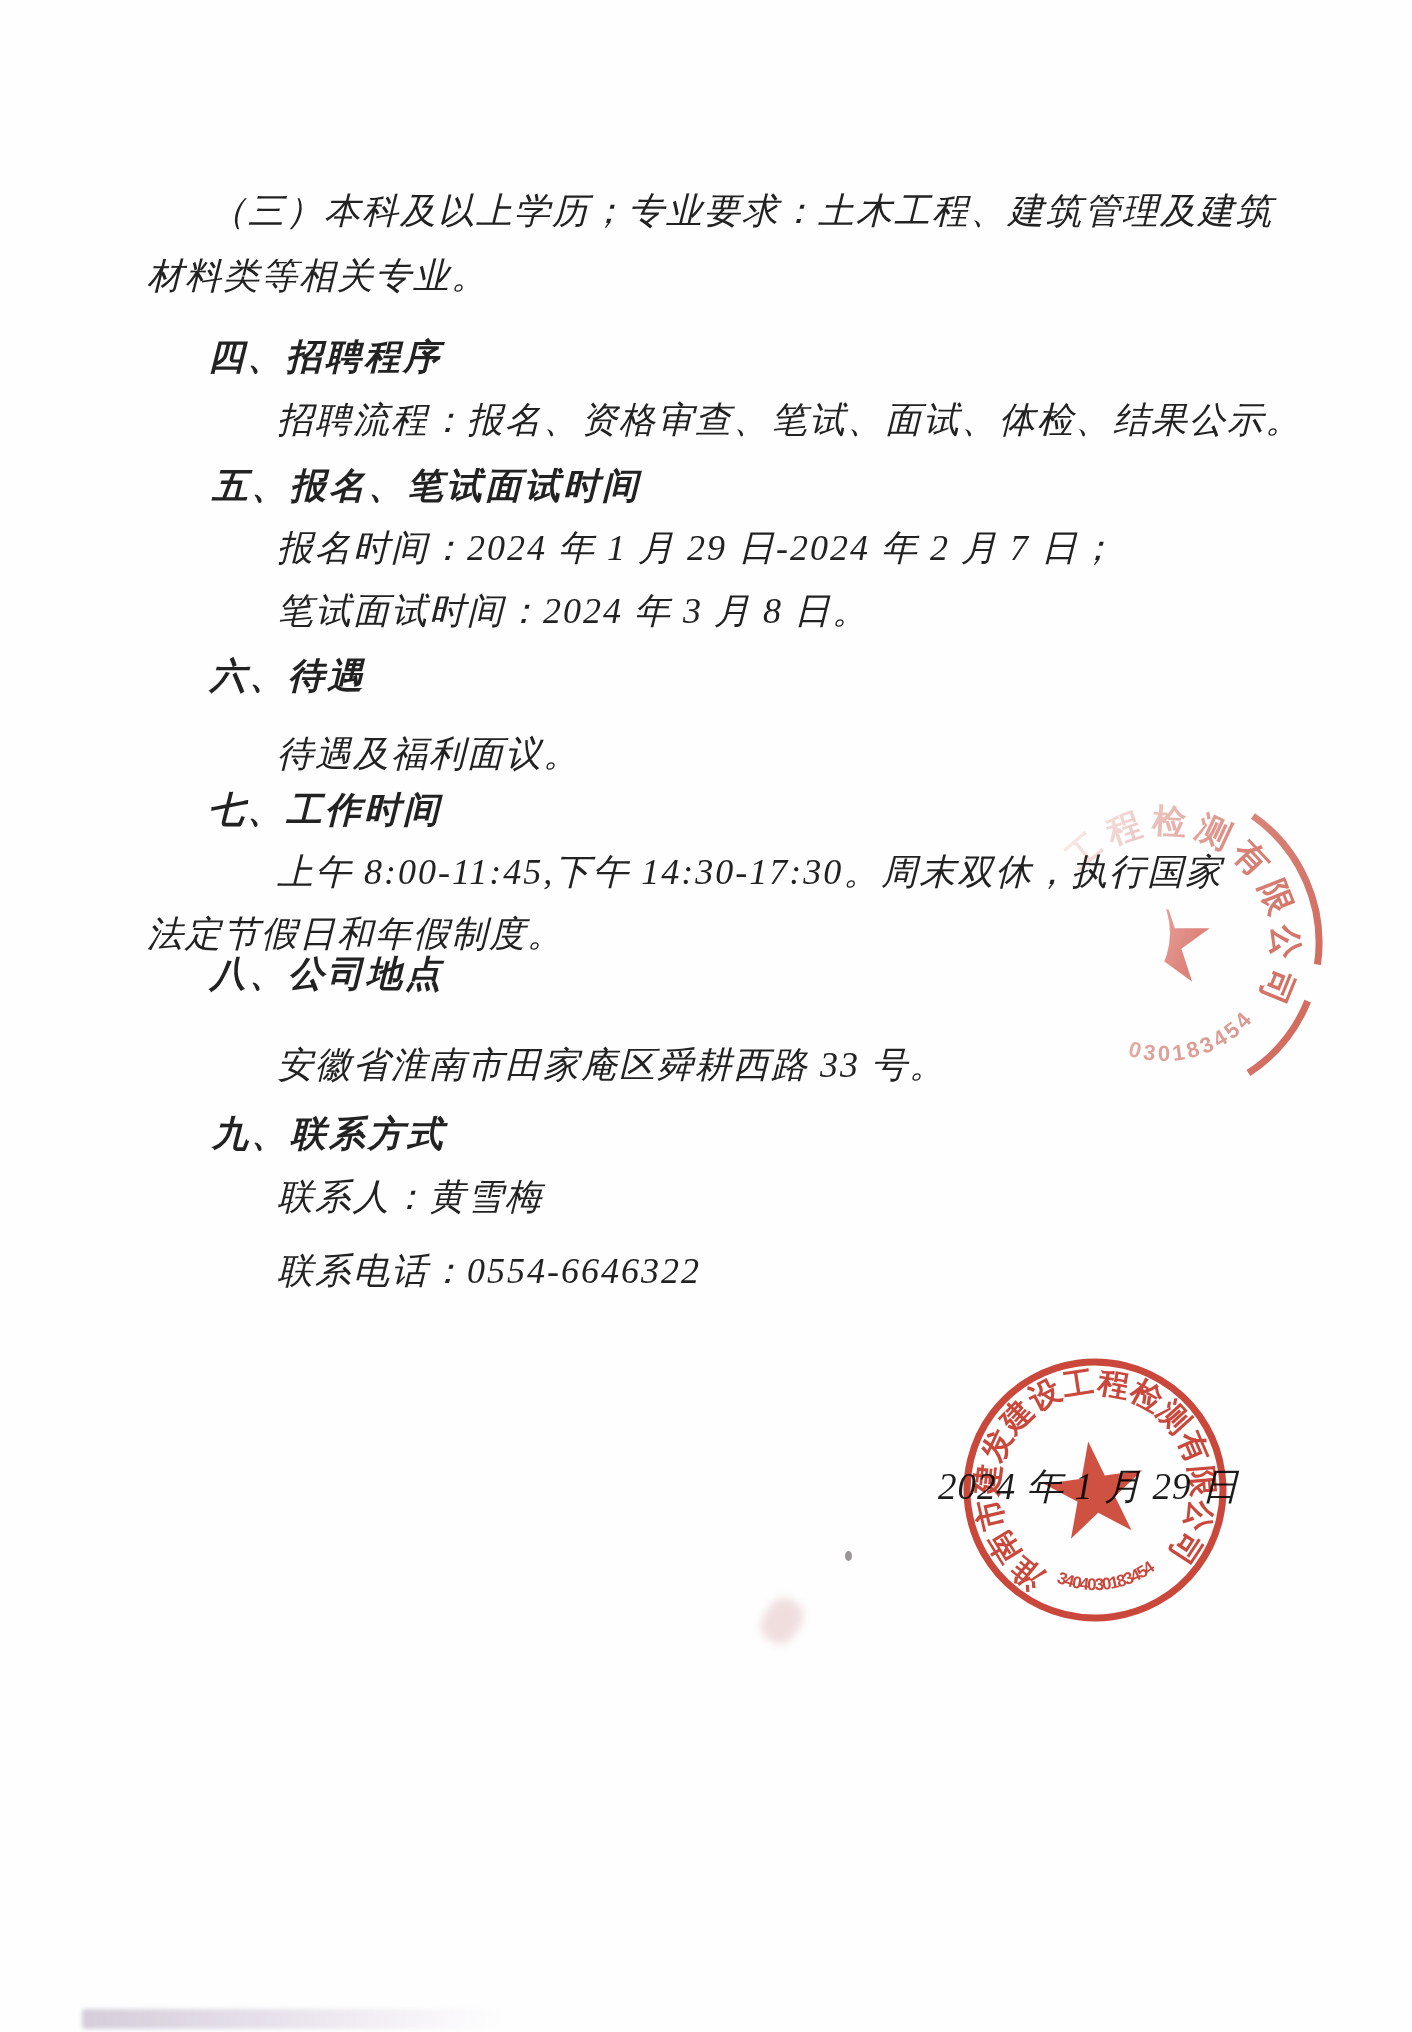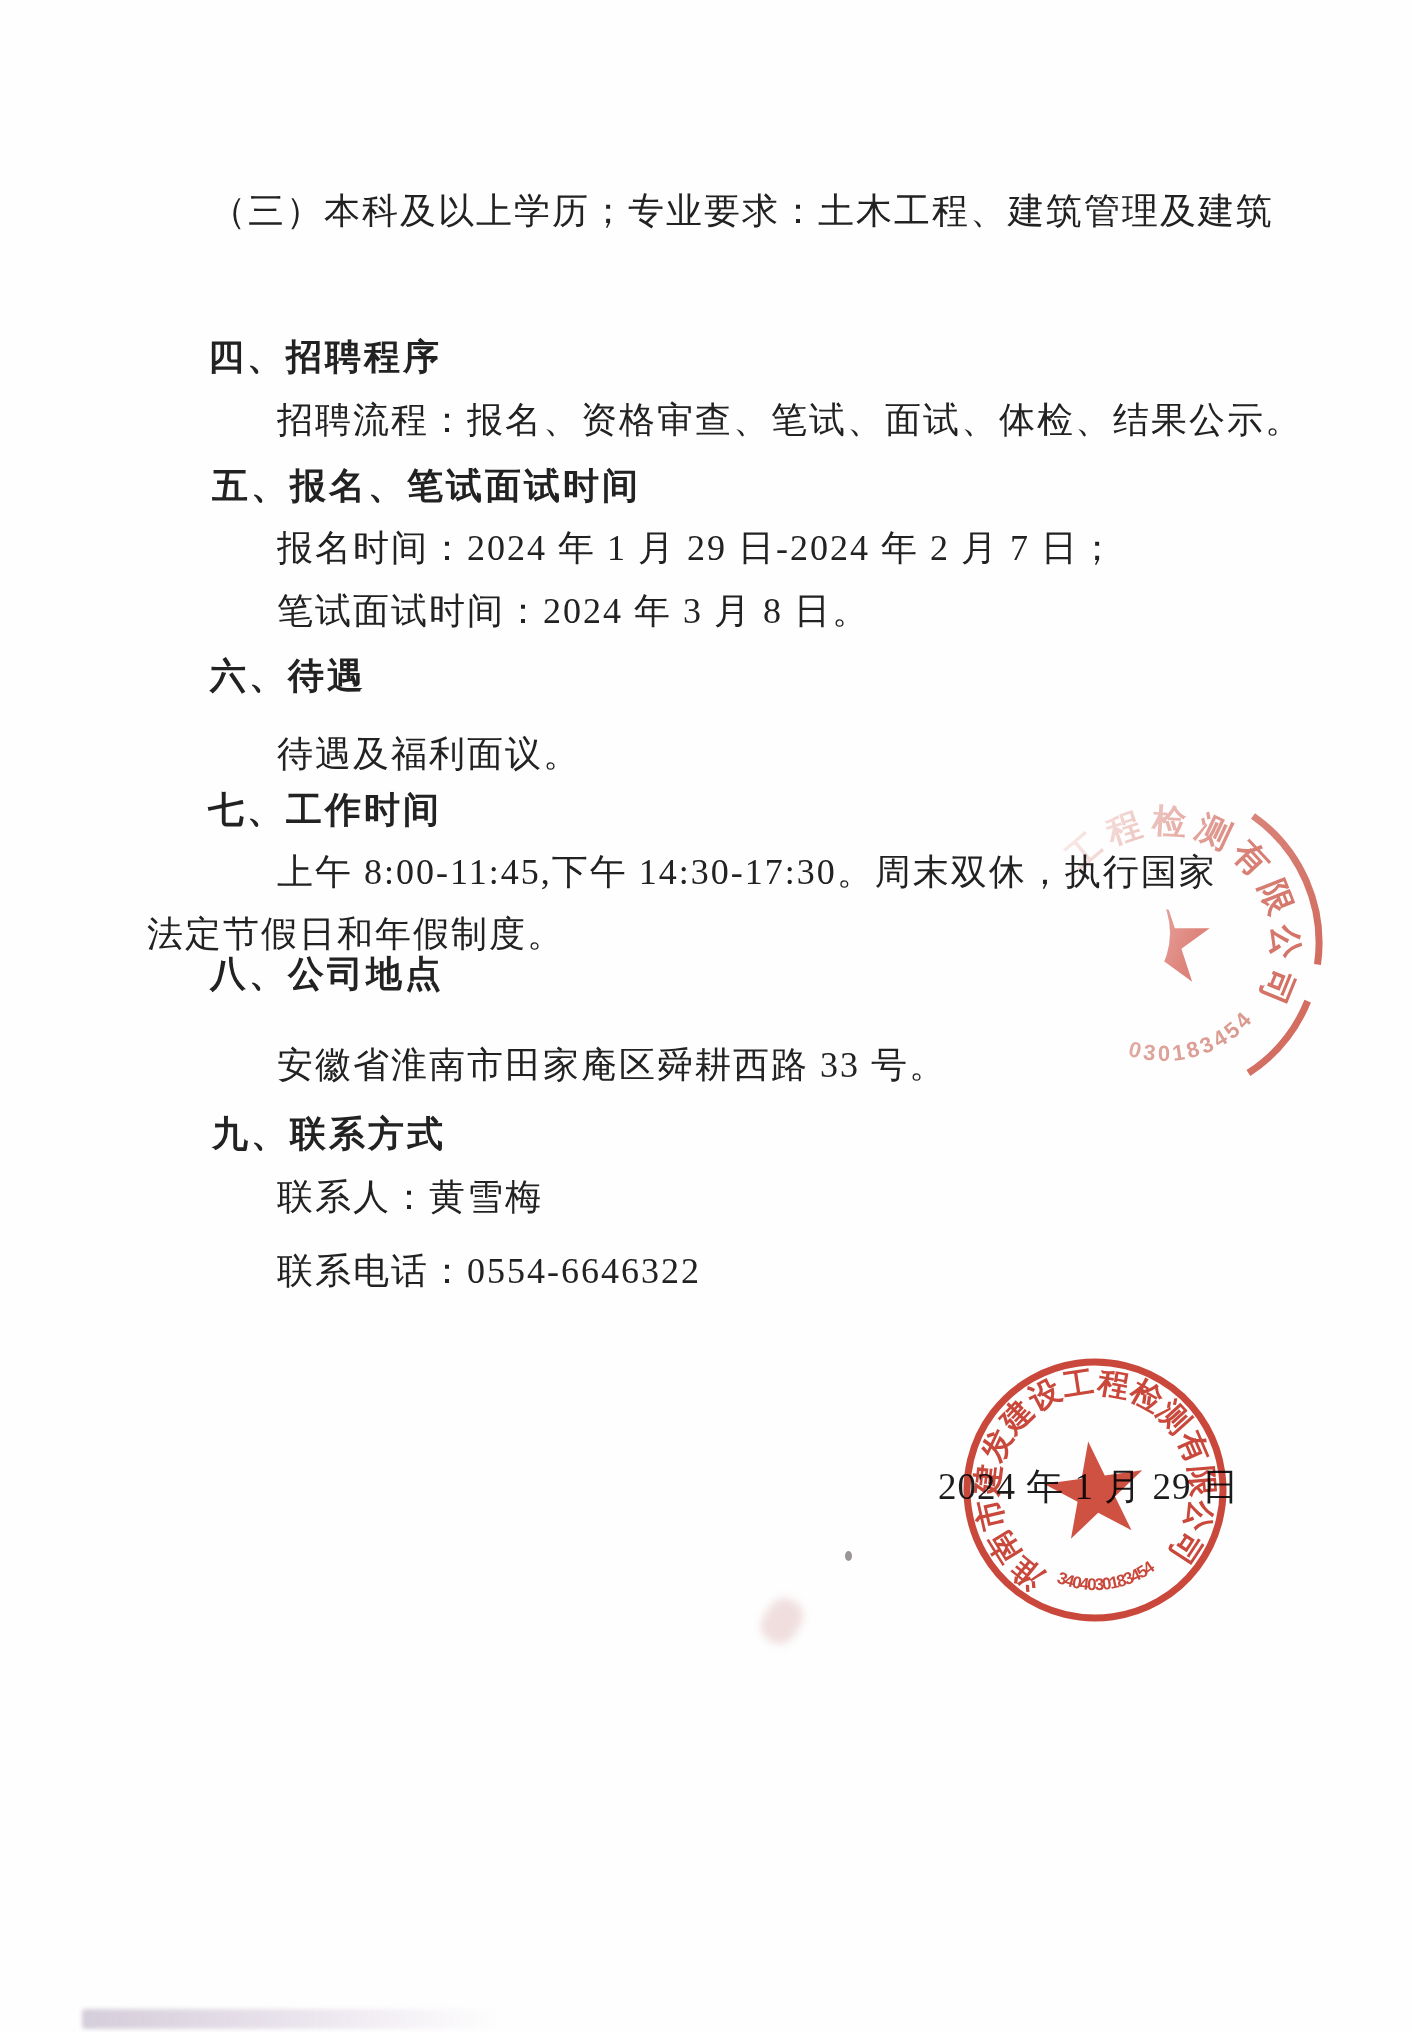--- a/index.html
+++ b/index.html
@@ -11,20 +11,21 @@
     overflow:hidden;
     font-family:"Liberation Serif","DejaVu Serif",serif;
     color:#222222;
   }
   .ln{
     position:absolute;
     white-space:nowrap;
     font-size:36px;
     letter-spacing:2px;
     line-height:1.1;
+    font-style:italic;
   }
   .hd{
     font-family:"Liberation Sans","DejaVu Sans",sans-serif;
     font-weight:700;
     letter-spacing:3px;
   }
   
   .l1 {top:192px;left:210px;}
   .l2 {top:257px;left:147px;}
   .l3 {top:337px;left:208px;}
@@ -68,20 +69,21 @@
     background:rgba(211,156,158,.32);transform:rotate(32deg);
     filter:blur(4px);border-radius:40%;
   }
 </style>
 </head>
 <body>
 
 <div class="page">
 
   <div class="ln l1">（三）本科及以上学历；专业要求：土木工程、建筑管理及建筑</div>
+  <div class="ln l2">材料类等相关专业。</div>
 
   <div class="ln hd l3">四、招聘程序</div>
   <div class="ln hd l5">五、报名、笔试面试时间</div>
 
   <div class="ln l4">招聘流程：报名、资格审查、笔试、面试、体检、结果公示。</div>
   <div class="ln l6">报名时间：2024 年 1 月 29 日-2024 年 2 月 7 日；</div>
   <div class="ln l7">笔试面试时间：2024 年 3 月 8 日。</div>
 
   <div class="ln hd l8">六、待遇</div>
   <div class="ln l9">待遇及福利面议。</div>

